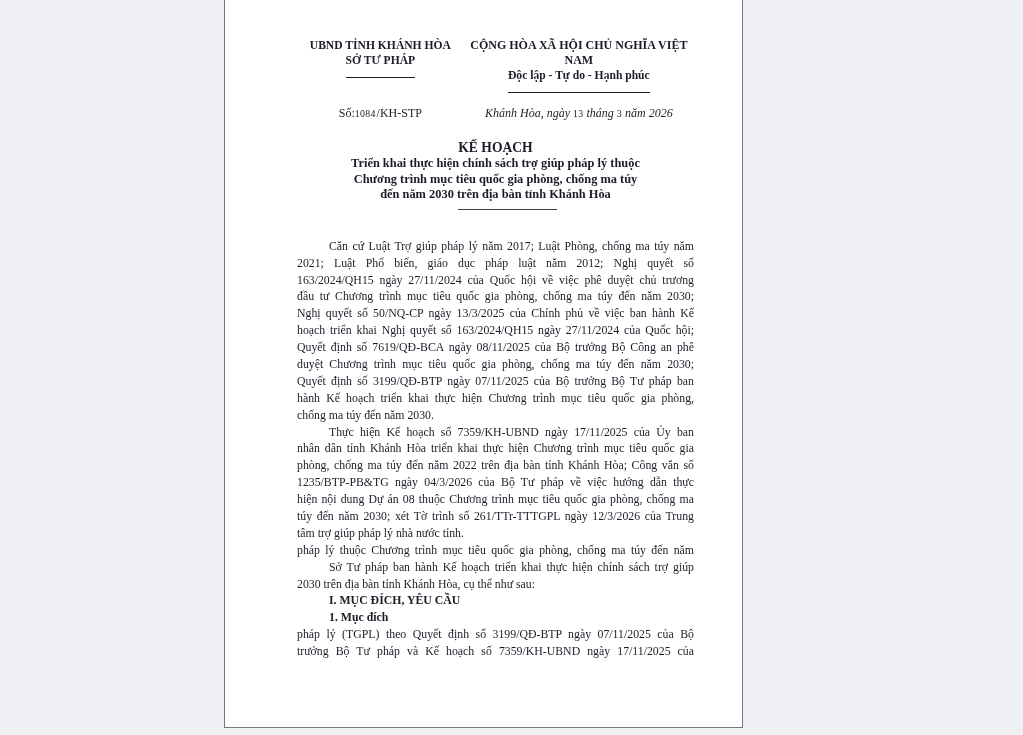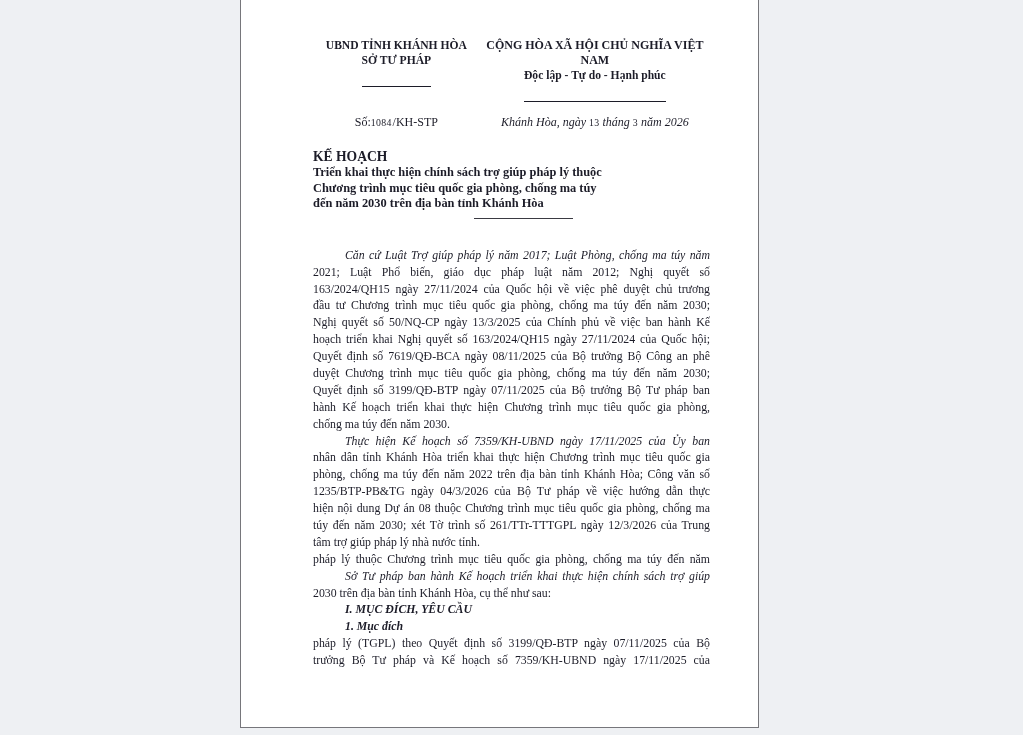--- a/index.html
+++ b/index.html
@@ -10,63 +10,63 @@
   }
   *{margin:0;padding:0;box-sizing:border-box;}
   html,body{width:1023px;height:735px;overflow:hidden;}
   body{
     background:var(--bg);
     font-family:"Liberation Serif","DejaVu Serif",serif;
     color:var(--ink);
   }
   .doc-page{
     position:absolute;
-    left:240px; top:0;
+    left:224px; top:0;
     width:519px; height:728px;
     background:var(--page);
     border-left:1px solid var(--edge);
     border-right:1px solid var(--edge);
     border-bottom:1px solid var(--edge);
     padding:0 48px 0 72px;
   }
   
   .hdr-row{
     display:flex;
     padding-top:38px;
   }
   .hdr-left{width:42%;text-align:center;}
   .hdr-right{width:58%;text-align:center;}
   .hdr-line{font-weight:bold;font-size:11.6px;line-height:15px;}
   .hdr-line-big{font-weight:bold;font-size:12px;line-height:15px;}
-  .u{display:inline-block;border-bottom:1px solid var(--ink);padding-bottom:19px;line-height:13px;}
+  .u{display:inline-block;border-bottom:1px solid var(--ink);padding-bottom:10px;line-height:13px;}
   .num-row{display:flex;margin-top:13px;}
   .num-left{width:42%;text-align:center;font-size:12px;}
   .num-right{width:58%;text-align:center;font-size:12px;font-style:italic;}
   .filled{font-style:normal;font-size:9.8px;letter-spacing:.3px;}
   .num-left .filled{margin-right:1px;}
   
-  .title-block{margin-top:18px;}
+  .title-block{margin-top:18px;text-align:center;}
   .title-main{font-weight:bold;font-size:13.6px;line-height:17px;}
   .title-sub{font-weight:bold;font-size:12.4px;line-height:15.6px;}
   .title-rule{
     width:99px;height:1px;background:#3a3a42;
     margin:6px auto 0;position:relative;left:12px;
   }
   
   .doc-body{margin-top:28px;}
   .body-line{
     font-size:11.8px;
     height:16.9px;
     line-height:16.9px;
     text-align:justify;
     text-align-last:justify;
     white-space:nowrap;
     overflow:hidden;
   }
-  .body-line.indent{text-indent:32px;font-style:italic;}
+  .body-line.indent{text-indent:32px;}
   .body-line.lastline{text-align-last:left;}
   .para-heading .body-line{font-weight:bold;text-align-last:left;}
 </style>
 </head>
 <body>
 
 <div class="doc-page">
 
   <div class="hdr-row">
     <div class="hdr-left">

